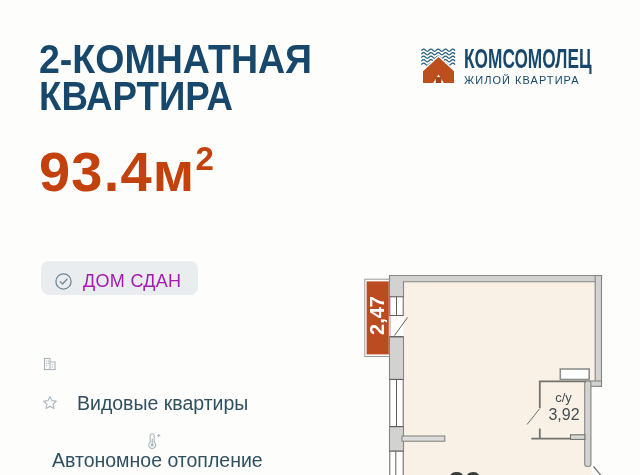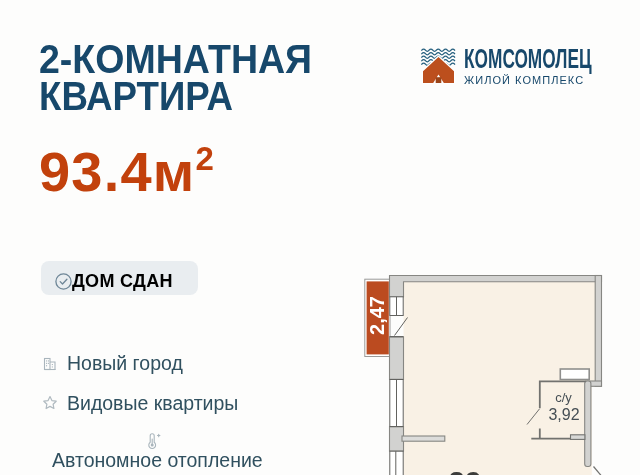--- a/index.html
+++ b/index.html
@@ -23,30 +23,30 @@
     <path d="M2.8,15.2 c1.2,-1.5,2.45,-1.5,3.65,0 s2.45,1.5,3.65,0 s2.45,-1.5,3.65,0 s2.45,1.5,3.65,0 s2.45,-1.5,3.65,0 s2.45,1.5,3.65,0 s2.45,-1.5,3.65,0 s2.45,1.5,3.65,0 s2.45,-1.5,3.65,0"></path>
     <path d="M2.8,18.7 c1.2,-1.5,2.45,-1.5,3.65,0 s2.45,1.5,3.65,0 s2.45,-1.5,3.65,0 s2.45,1.5,3.65,0 s2.45,-1.5,3.65,0 s2.45,1.5,3.65,0 s2.45,-1.5,3.65,0 s2.45,1.5,3.65,0 s2.45,-1.5,3.65,0"></path>
     <path d="M2.8,22.2 c1.2,-1.5,2.45,-1.5,3.65,0 s2.45,1.5,3.65,0 s2.45,-1.5,3.65,0 s2.45,1.5,3.65,0 s2.45,-1.5,3.65,0 s2.45,1.5,3.65,0 s2.45,-1.5,3.65,0 s2.45,1.5,3.65,0 s2.45,-1.5,3.65,0"></path>
   </g>
   <path d="M19.5,15 L35,29.2 L35,41 L24.8,41 L19.5,32.5 L14.2,41 L4,41 L4,29.2 Z" fill="#bc4f1d" stroke="#ffffff" stroke-width="2.6" paint-order="stroke" stroke-linejoin="round"></path>
   <rect x="16.7" y="35.2" width="5.6" height="5.8" fill="#9c4417"></rect>
 </svg>
 
 <div class="abs" style="left:463.5px;top:45.5px;font-size:27px;line-height:1;font-weight:bold;color:#17486b;transform:scaleX(0.64);transform-origin:left top;white-space:nowrap;">КОМСОМОЛЕЦ</div>
 
-<div class="abs" style="left:464px;top:75px;font-size:11px;line-height:1;color:#17486b;letter-spacing:1.05px;white-space:nowrap;">ЖИЛОЙ КОМПЛЕКС</div>
+<div class="abs" style="left:464px;top:75px;font-size:11px;line-height:1;color:#17486b;letter-spacing:1.05px;white-space:nowrap;">ЖИЛОЙ КВАРТИРА</div>
 
 <div class="abs" style="left:41px;top:261px;width:157px;height:34px;background:#e9edf0;border-radius:8px;display:flex;align-items:center;padding-top:6px;box-sizing:border-box;">
 
   <svg style="margin-left:14px;" width="17" height="17" viewBox="0 0 17 17">
     <circle cx="8.5" cy="8.5" r="7.6" fill="none" stroke="#6e8697" stroke-width="1.3"></circle>
     <path d="M5.2,8.6 l2.3,2.4 l4.4,-4.8" fill="none" stroke="#6e8697" stroke-width="1.3" stroke-linecap="round" stroke-linejoin="round"></path>
   </svg>
 
-  <span style="font-size:18px;font-weight:bold;letter-spacing:0.3px;color:#000000;">ДОМ СДАН</span>
+  <span style="margin-left:11px;font-size:18px;font-weight:normal;letter-spacing:0.3px;color:#a21caf;">ДОМ СДАН</span>
 </div>
 
 <div class="abs" style="left:43px;top:351px;height:25px;display:flex;align-items:center;">
 
   <svg width="14" height="14" viewBox="0 0 14 14" style="flex:none;">
     <g fill="none" stroke="#a9b5bc" stroke-width="1.1">
       <rect x="1.5" y="1.5" width="5.5" height="11"></rect>
       <path d="M7,5 h5 v7.5 h-5"></path>
       <path d="M1.5,12.5 h11"></path>
     </g>
@@ -54,30 +54,29 @@
       <rect x="3" y="3.4" width="1.1" height="1.1"></rect>
         <rect x="4.9" y="3.4" width="1.1" height="1.1"></rect>
       <rect x="3" y="5.8" width="1.1" height="1.1"></rect>
         <rect x="4.9" y="5.8" width="1.1" height="1.1"></rect>
       <rect x="3" y="8.2" width="1.1" height="1.1"></rect>
       <rect x="8.8" y="7" width="1.1" height="1.1"></rect>
         <rect x="8.8" y="9.4" width="1.1" height="1.1"></rect>
     </g>
   </svg>
 
-  <span style="margin-left:10px;font-size:19.5px;color:#30505f;">Новый город</span>
 </div>
 
 <div class="abs" style="left:42px;top:390.5px;height:25px;display:flex;align-items:center;">
 
   <svg width="16" height="16" viewBox="0 0 16 16" style="flex:none;">
     <path d="M8,1.6 L9.9,5.6 L14.2,6.2 L11.1,9.2 L11.9,13.5 L8,11.4 L4.1,13.5 L4.9,9.2 L1.8,6.2 L6.1,5.6 Z" fill="none" stroke="#b0bac0" stroke-width="1.2" stroke-linejoin="round"></path>
   </svg>
 
-  <span style="margin-left:9px;font-size:19.5px;color:#30505f;">Видовые квартиры</span>
+  <span style="margin-left:19px;font-size:19.5px;color:#30505f;">Видовые квартиры</span>
 </div>
 
 <div class="abs" style="left:44px;top:432.5px;height:25px;display:flex;align-items:center;flex-direction:column;">
 
   <svg width="15" height="16" viewBox="0 0 15 16" style="flex:none;">
     <g fill="none" stroke="#a9b5bc" stroke-width="1.1" stroke-linecap="round">
       <path d="M4.2,9.3 V2.8 a2,2 0 0 1 4,0 V9.3 a3.4,3.4 0 1 1 -4,0 Z"></path>
       <circle cx="6.2" cy="12" r="1.5" fill="#a9b5bc" stroke="none"></circle>
       <path d="M6.2,10.8 V6"></path>
       <path d="M11.5,2.5 h2.4 M12.7,1.3 v2.4"></path>

